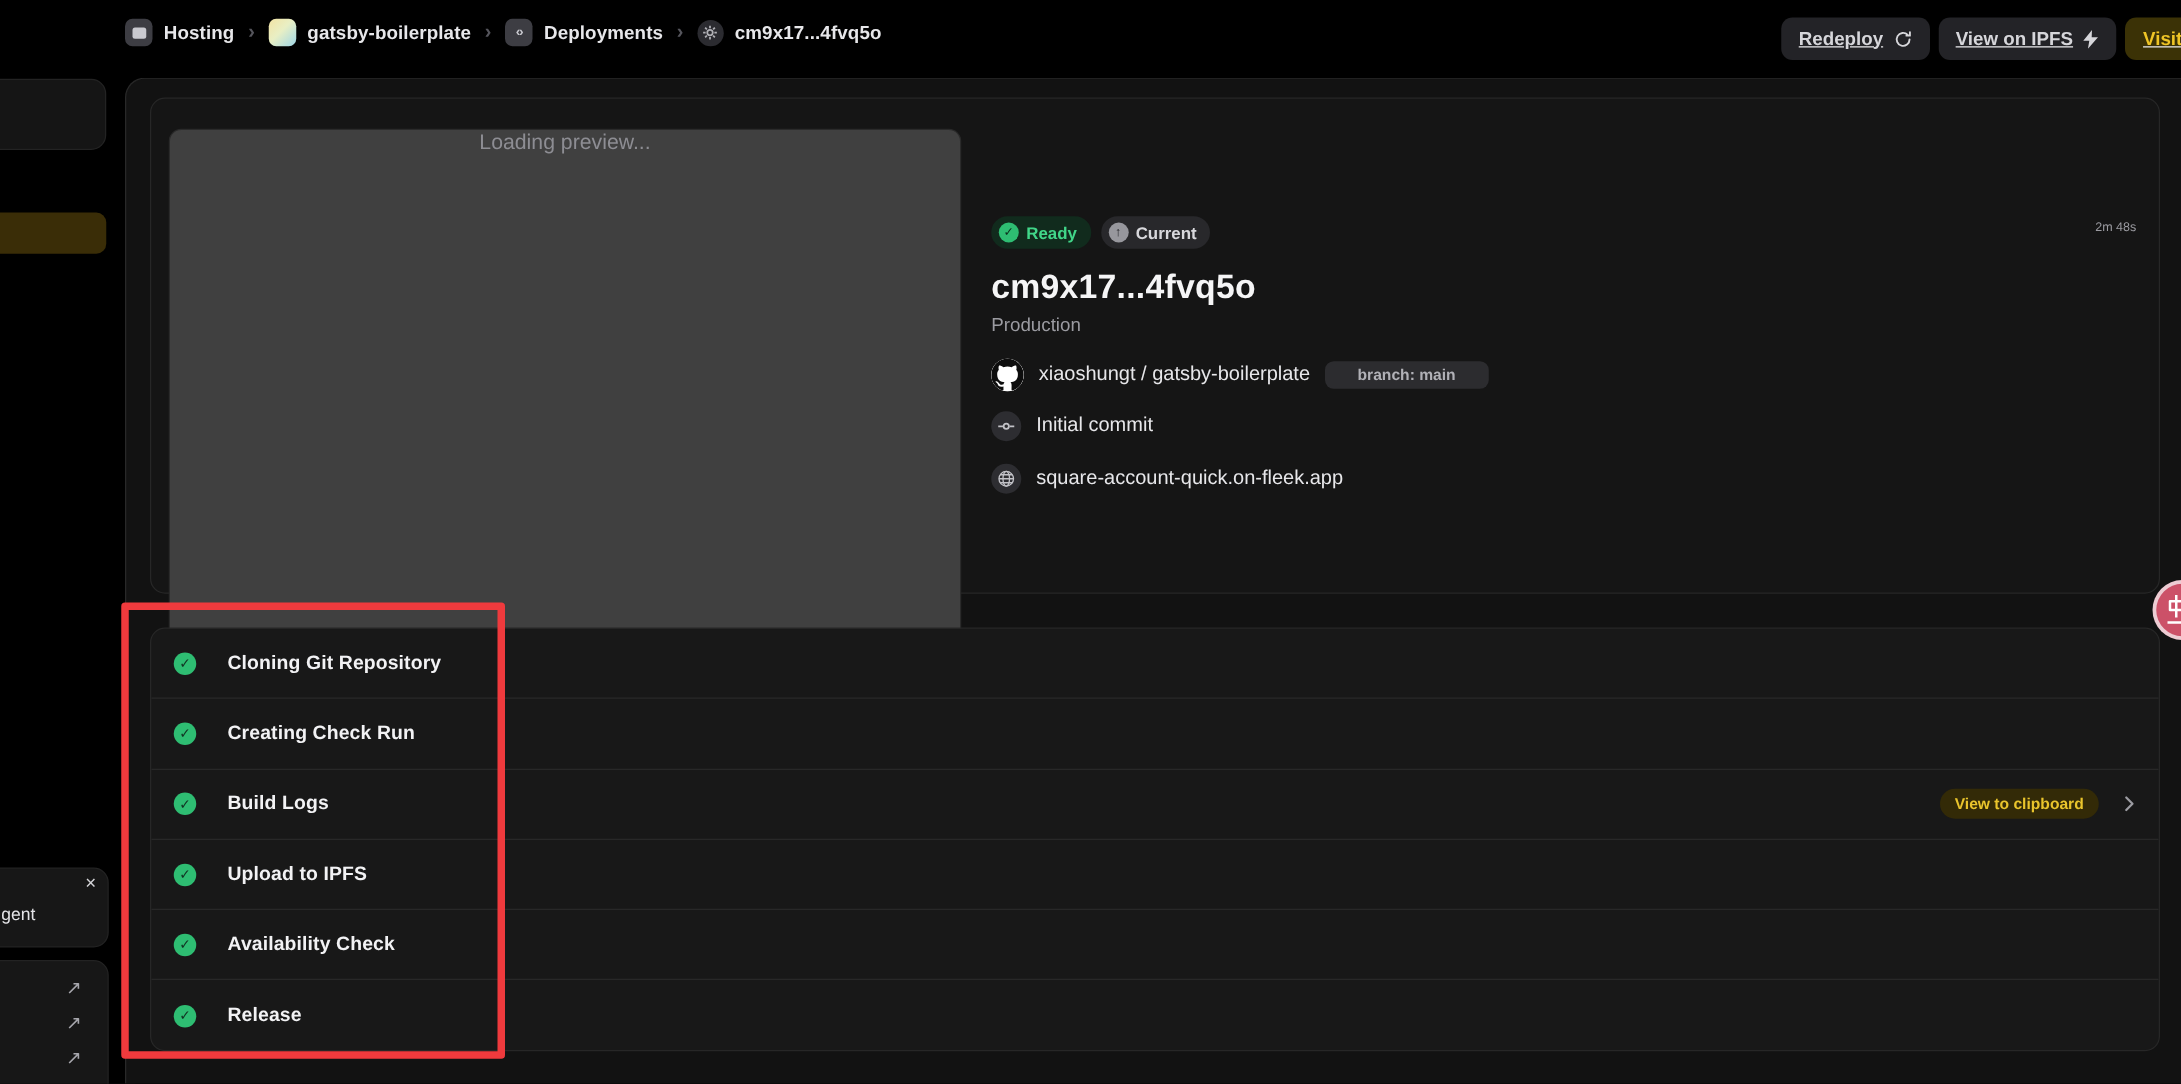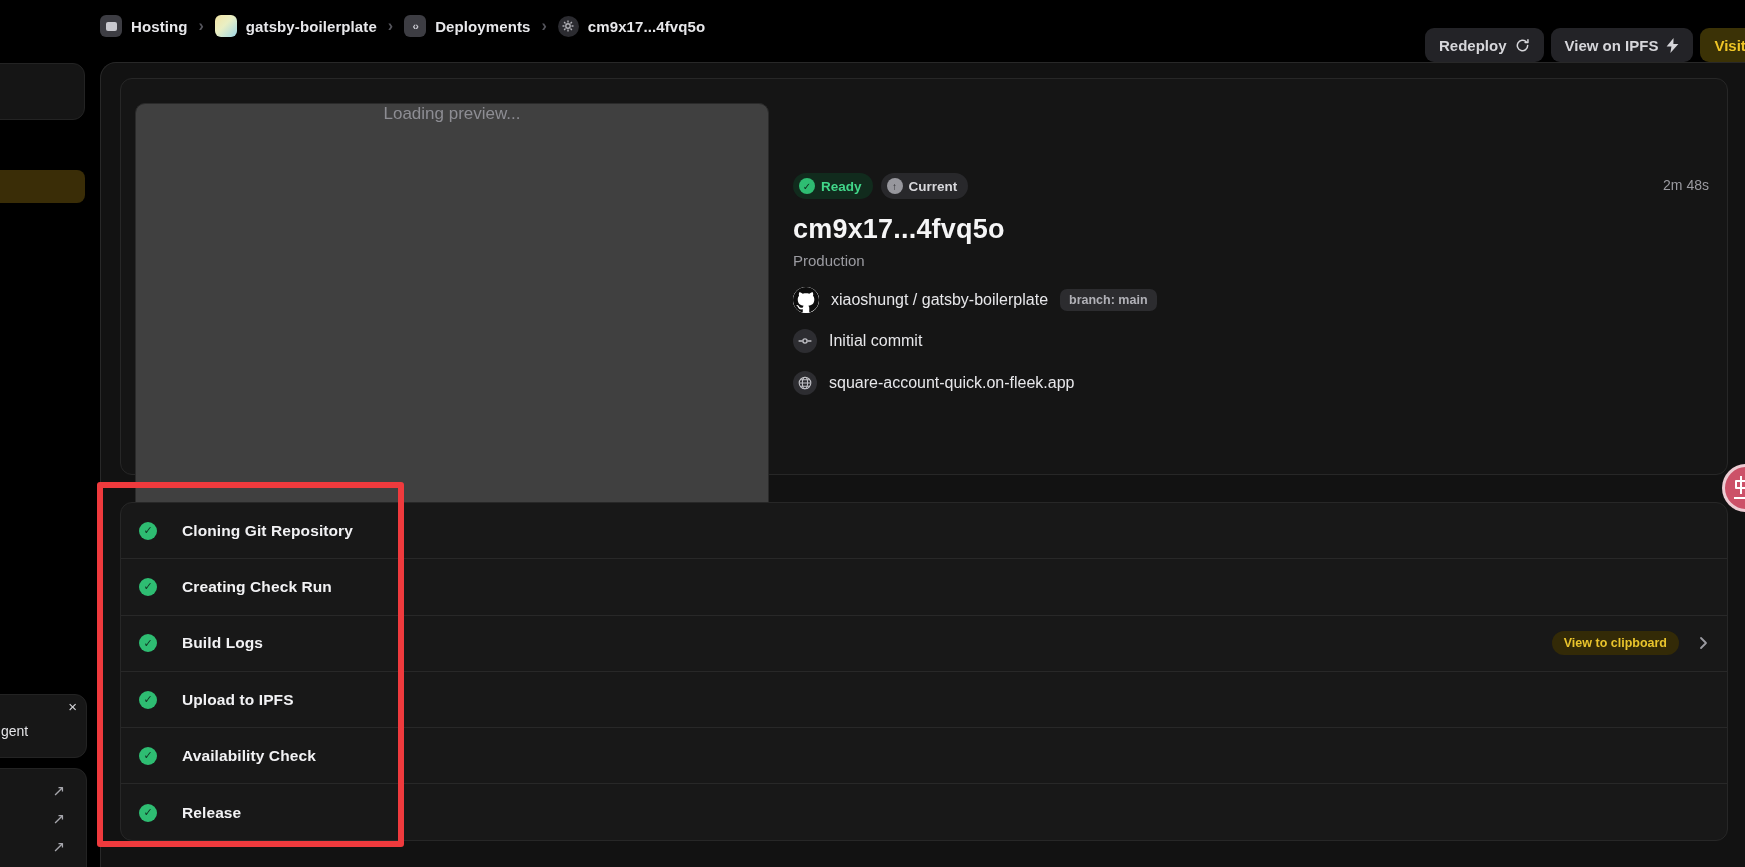--- a/index.html
+++ b/index.html
@@ -16,21 +16,21 @@
   .breadcrumb { position:absolute; left:100px; top:0; height:52px; display:flex; align-items:center; gap:10px; }
   .crumb { display:flex; align-items:center; gap:9px; cursor:pointer; }
   .crumb-label { font-size:15px; font-weight:700; color:#e7e7ea; letter-spacing:.1px; }
   .crumb-sep { color:#55555c; font-size:16px; font-weight:700; padding:0 1px; }
   .icon-sq { width:22px; height:22px; border-radius:6px; background:#3d3d43; display:flex; align-items:center; justify-content:center; }
   .icon-sq .inner-rect { width:11px; height:9px; border-radius:2px; background:#c9c9cf; }
   .icon-grad { width:22px; height:22px; border-radius:6px; background:linear-gradient(135deg,#f2e3a4 0%,#e9efc4 45%,#9ed6e6 100%); }
   .icon-code { font-size:11px; font-weight:700; color:#c9c9cf; letter-spacing:-1px; }
   .icon-circ { width:21px; height:21px; border-radius:50%; background:#2b2b30; display:flex; align-items:center; justify-content:center; }
 
-  .top-actions { position:absolute; right:0; top:0; height:62px; display:flex; align-items:flex-end; gap:7px; padding-right:0; left:auto; width:320px; left:1425px; }
+  .top-actions { position:absolute; right:0; top:0; height:62px; display:flex; align-items:center; gap:7px; padding-right:0; left:auto; width:320px; left:1425px;text-decoration:underline; }
   .btn { height:34px; display:flex; align-items:center; gap:8px; padding:0 14px; border-radius:9px;
          background:#232327; color:#d6d6da; font-size:15px; font-weight:700; cursor:pointer; white-space:nowrap; }
   .btn svg { flex:0 0 auto; }
   .btn-yellow { background:#3b3206; color:#efc526; }
 
   
   .main-panel { position:absolute; left:100px; top:62px; width:1645px; height:805px;
                 background:#121212; border:1px solid #282828; border-right:none; border-bottom:none; border-top-left-radius:16px; }
 
   
@@ -42,30 +42,30 @@
   .preview-text { color:#8d8d93; font-size:17px; }
 
   .info-col { position:absolute; left:672px; top:0; right:0; bottom:0; }
   .badges-row { position:absolute; left:0; top:94px; display:flex; gap:8px; align-items:center; }
   .pill { height:26px; display:flex; align-items:center; gap:6px; padding:0 11px 0 6px; border-radius:999px; font-size:13.5px; font-weight:700; }
   .pill-ready { background:#112b1d; color:#41d689; }
   .pill-current { background:#28282b; color:#d8d8dc; }
   .mini-circ { width:16px; height:16px; border-radius:50%; display:flex; align-items:center; justify-content:center; font-size:10px; font-weight:700; }
   .mini-green { background:#2ebd72; color:#0c2b1b; }
   .mini-gray { background:#97979d; color:#232327; }
-  .duration { position:absolute; right:18px; top:98px; color:#9b9ba1; font-size:14px; }
+  .duration { position:absolute; right:18px; top:98px; color:#9b9ba1; font-size:10px; }
 
   .deploy-title { position:absolute; left:0; top:135px; font-size:27px; font-weight:700; color:#f5f5f6; letter-spacing:.2px; }
   .deploy-env { position:absolute; left:0; top:173px; font-size:15px; color:#9b9ba1; }
 
   .meta-row { position:absolute; left:0; display:flex; align-items:center; gap:12px; }
   .meta-row .txt { font-size:16px; color:#e7e7ea; }
   .gh-circ { width:26px; height:26px; border-radius:50%; background:#fff; display:flex; align-items:center; justify-content:center; }
   .meta-circ { width:24px; height:24px; border-radius:50%; background:#2d2d31; display:flex; align-items:center; justify-content:center; }
-  .branch-badge { background:#2c2c2f; color:#b1b1b7; font-size:12.5px; font-weight:600; padding:4px 9px; border-radius:7px; }
+  .branch-badge { background:#2c2c2f; color:#b1b1b7; font-size:12.5px; font-weight:600; padding:4px 26px; border-radius:7px; }
 
   
   .steps-card { position:absolute; left:120px; top:502px; width:1608px; height:339px;
                 background:#181818; border:1px solid #272727; border-radius:12px; overflow:hidden; }
   .step-row { height:56.3px; display:flex; align-items:center; gap:25px; padding-left:18px; position:relative; cursor:pointer; border-bottom:1px solid #282828; }
   .step-row:last-child { border-bottom:none; }
   .check-circ { width:18px; height:18px; border-radius:50%; background:#2ebd72; color:#113322;
                 display:flex; align-items:center; justify-content:center; font-size:11px; font-weight:700; }
   .step-label { font-size:15.5px; font-weight:700; color:#f2f2f4; letter-spacing:.1px; }
   .step-right { position:absolute; right:16px; top:0; height:100%; display:flex; align-items:center; gap:16px; }

